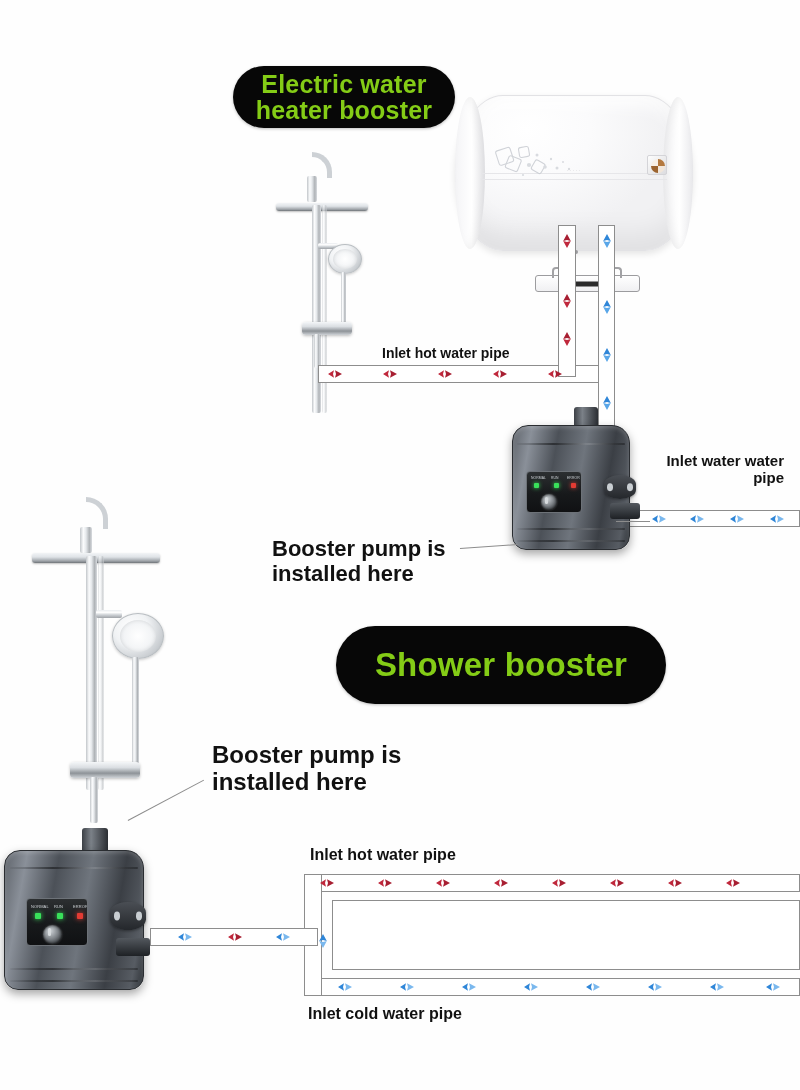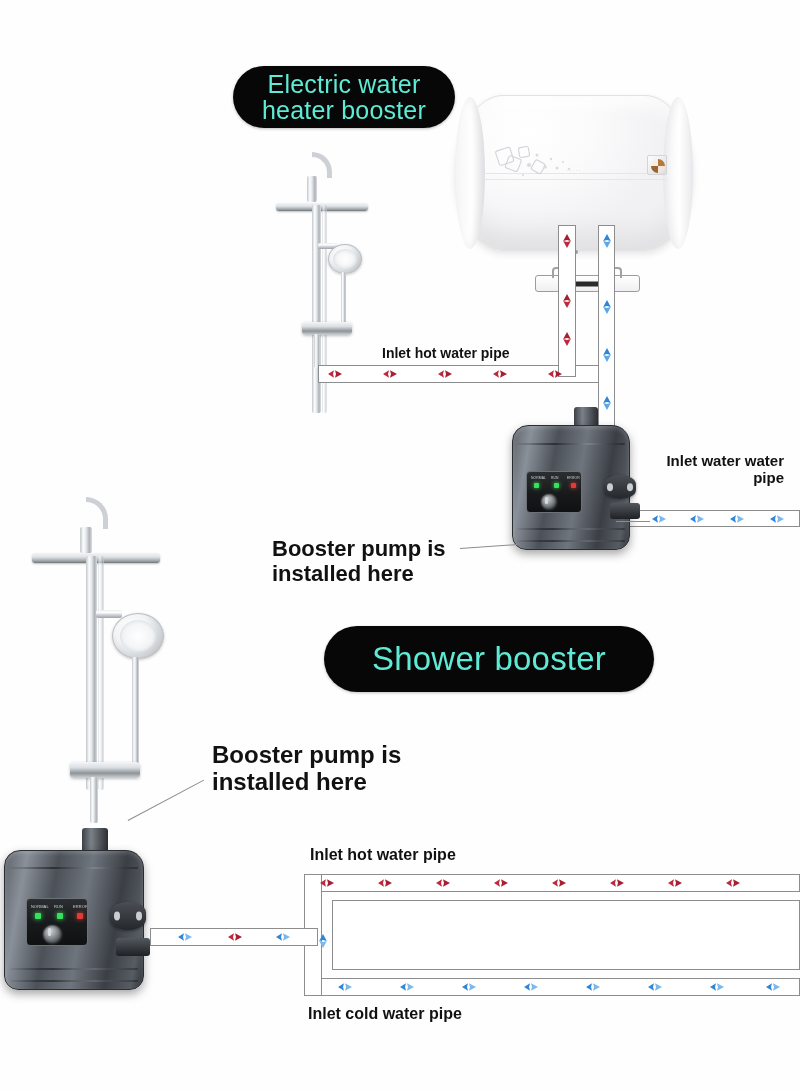--- a/index.html
+++ b/index.html
@@ -14,37 +14,37 @@
     overflow: hidden;
     font-family: "Liberation Sans", sans-serif;
     background: #fefefe;
   }
   #stage { position: absolute; inset: 0; }
 
   
   .pill {
     position: absolute;
     background: #070707;
-    color: #5eead4;
+    color: #84cc16;
     border-radius: 999px;
     display: flex;
     align-items: center;
     justify-content: center;
     text-align: center;
-    font-weight: 400;
+    font-weight: 700;
     letter-spacing: .2px;
     line-height: 1.04;
     box-shadow: 0 1px 3px rgba(0,0,0,.25);
   }
   #pill-heater {
     left: 233px; top: 66px; width: 222px; height: 62px;
     font-size: 25px;
   }
   #pill-shower {
-    left: 324px; top: 626px; width: 330px; height: 66px;
+    left: 336px; top: 626px; width: 330px; height: 78px;
     font-size: 33px;
   }
 
   
   .note {
     position: absolute;
     color: #111;
     font-weight: 700;
     line-height: 1.12;
     white-space: pre-line;

